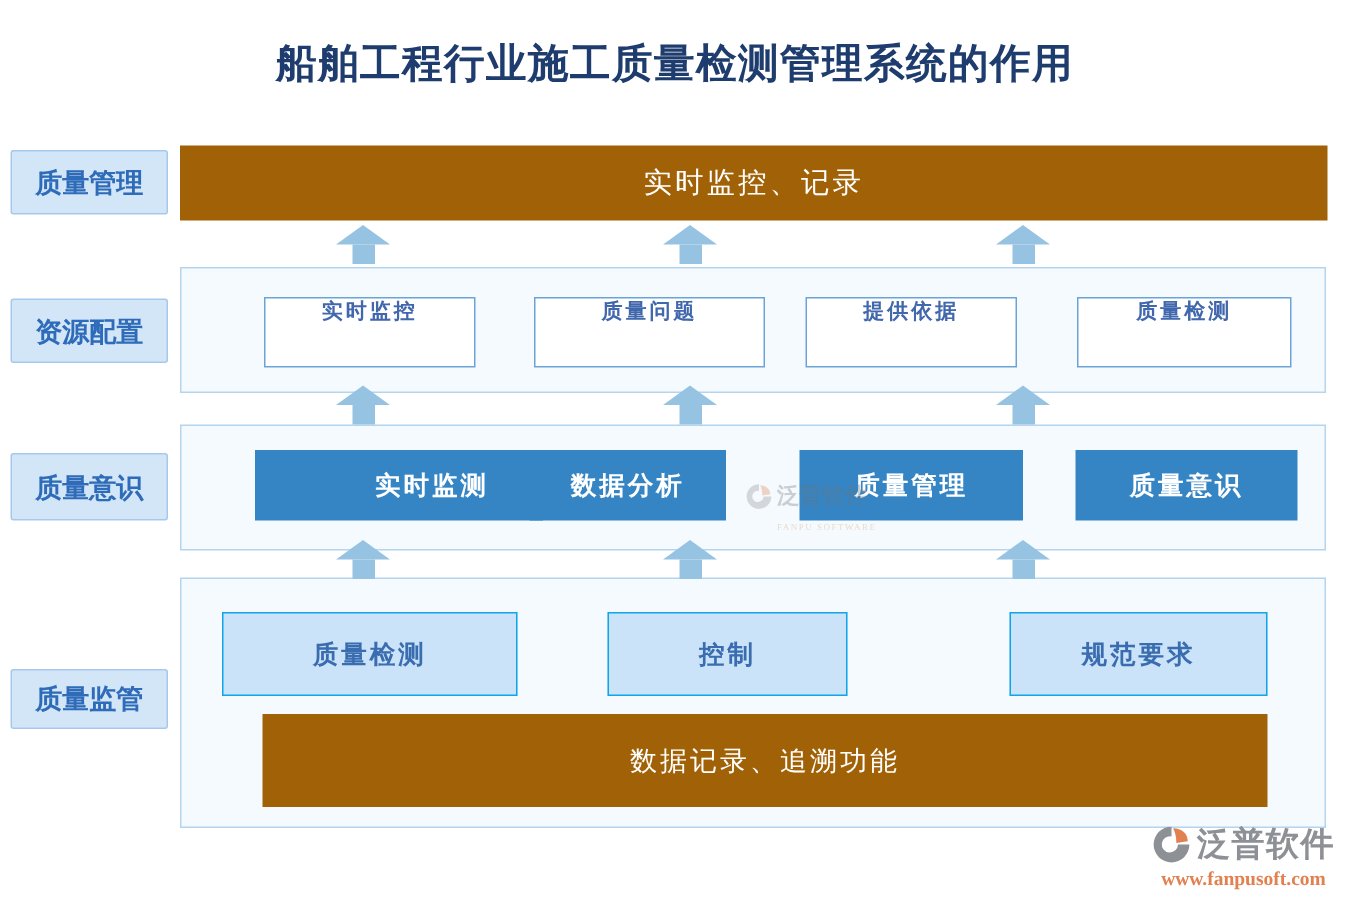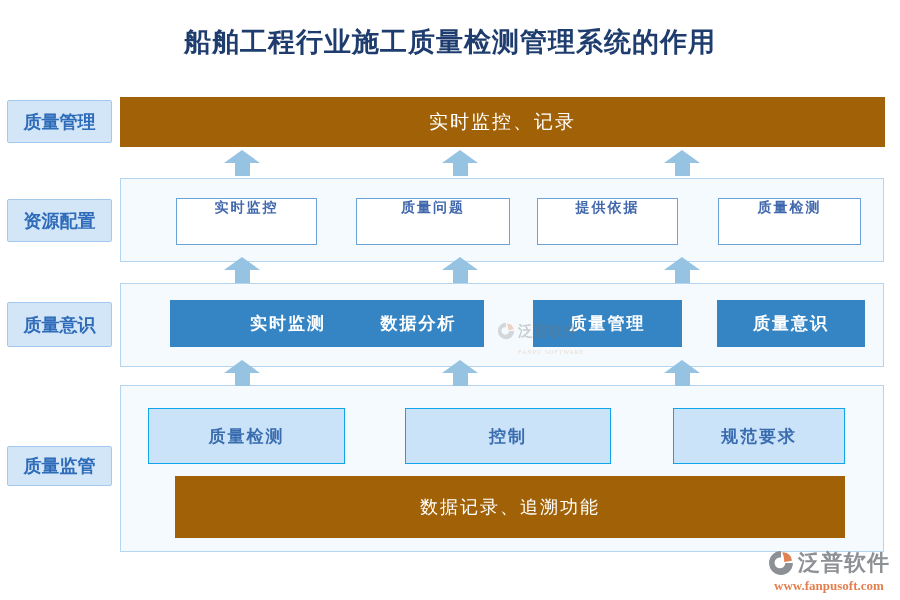--- a/index.html
+++ b/index.html
@@ -169,21 +169,21 @@
     </div>
   <div class="arrow" style="left:664px;top:360px;">
       <i class="head"></i>
       <i class="stem"></i>
     </div>
 
   <div class="panel" style="left:120px;top:385px;width:764px;height:167px;"></div>
   <div class="box-light" style="left:148px;top:408px;width:197px;height:56px;">
     <span>质量检测</span>
   </div>
-  <div class="box-light" style="left:405px;top:408px;width:206px;height:56px;">
+  <div class="box-light" style="left:405px;top:408px;width:160px;height:56px;">
     <span>控制</span>
   </div>
   <div class="box-light" style="left:673px;top:408px;width:172px;height:56px;">
     <span>规范要求</span>
   </div>
   <div class="bar" style="left:175px;top:476px;width:670px;height:62px;font-size:18px;">
     <span>数据记录、追溯功能</span>
   </div>
 
   <div class="brand">

